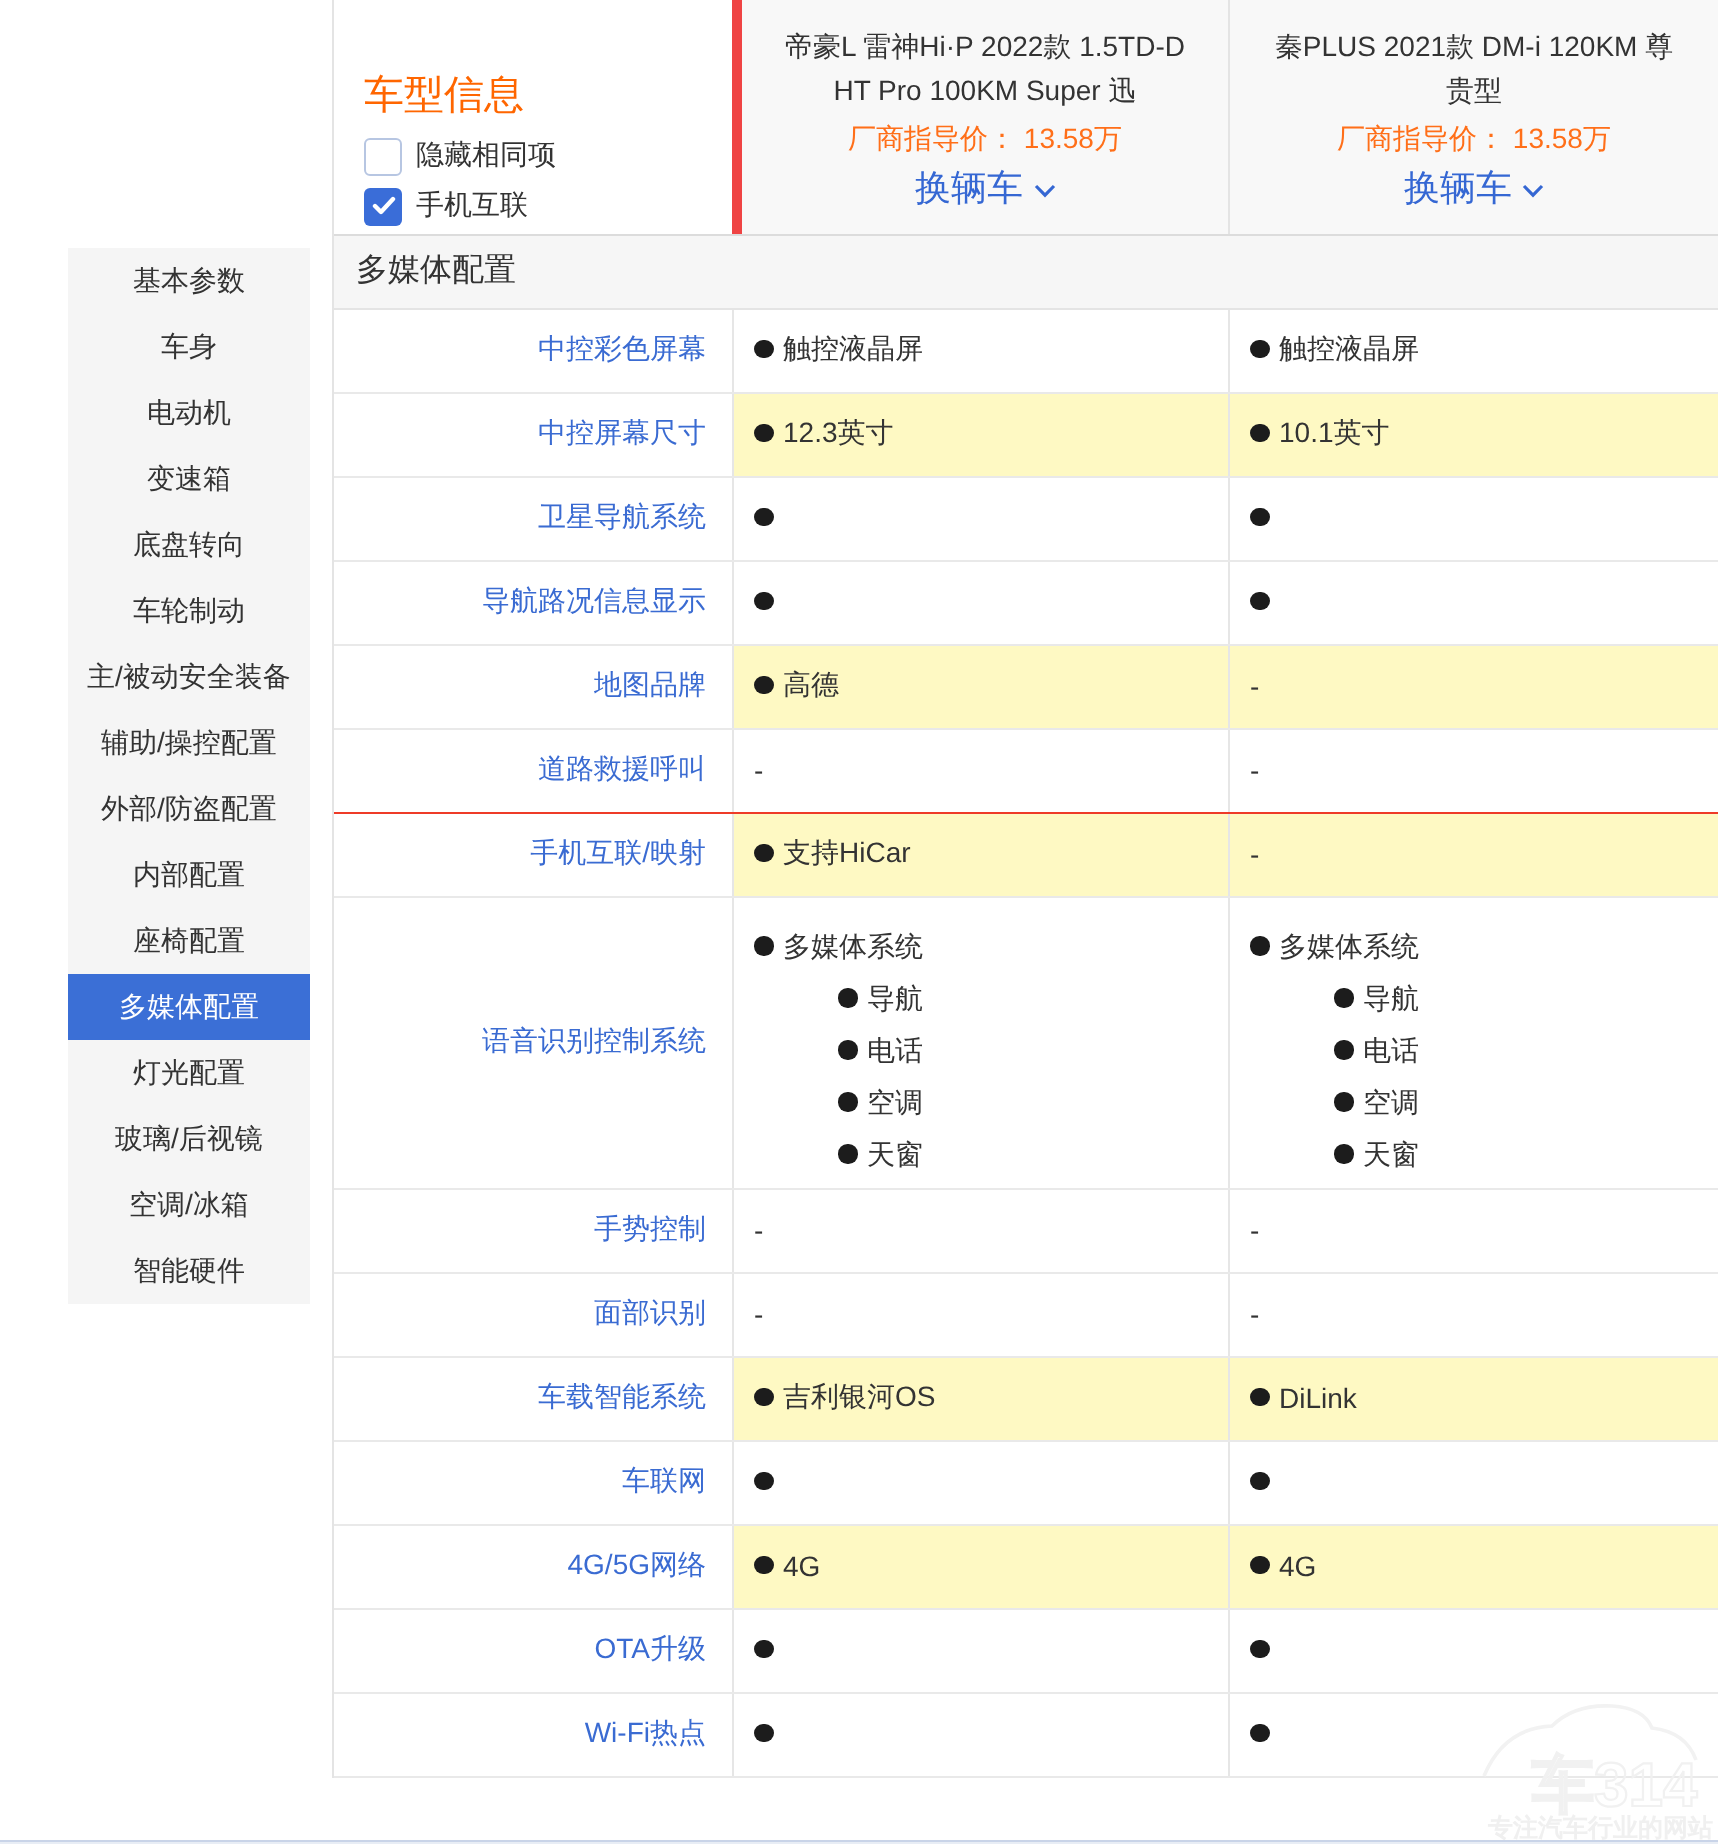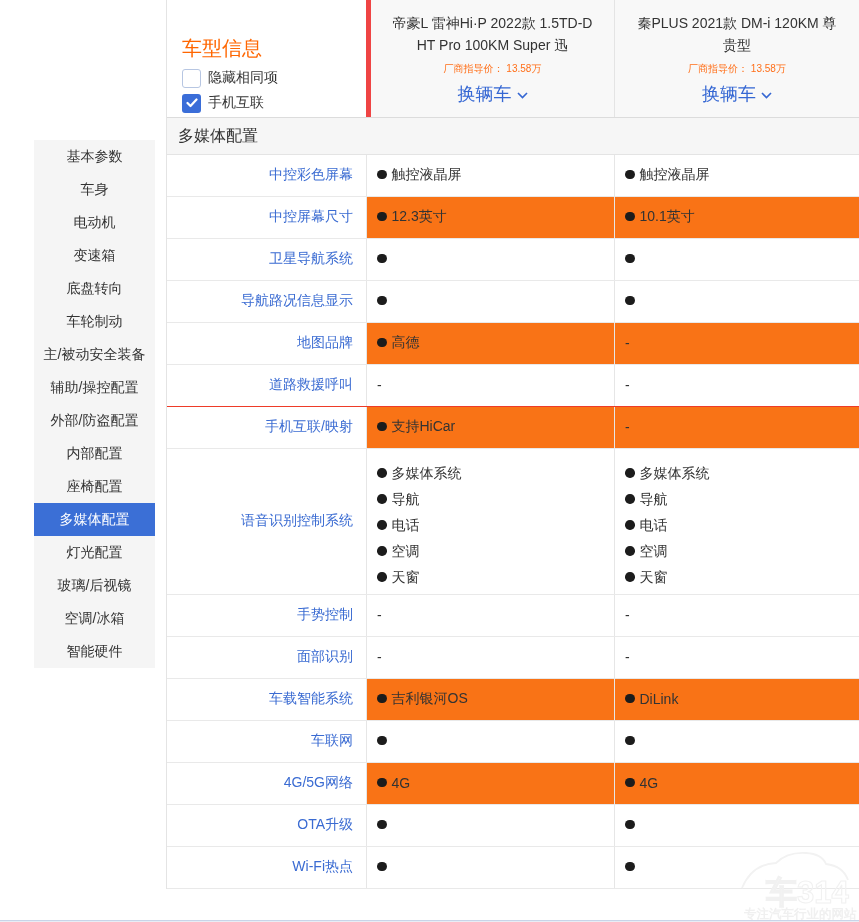--- a/index.html
+++ b/index.html
@@ -1,48 +1,48 @@
 <!DOCTYPE html>
 <html><head>
 <meta charset="utf-8">
 <style>
 * { margin:0; padding:0; box-sizing:border-box; }
 html,body { width:859px; height:922px; background:#fff; font-family:"Liberation Sans",sans-serif; overflow:hidden; }
 body { position:relative; }
 
-.sidebar { position:absolute; left:34px; top:140px; width:121px; background:#f5f5f5; padding:0; }
+.sidebar { position:absolute; left:34px; top:124px; width:121px; background:#f5f5f5; padding:0; }
 .sidebar .it { height:33px; line-height:33px; text-align:center; font-size:14px; color:#333; }
 .sidebar .active { background:#3b6fd6; color:#fff; }
 
 .content { position:absolute; left:166px; top:0; width:693px; border-left:1px solid #e4e4e4; }
 .hdr { display:flex; height:118px; border-bottom:1px solid #dcdcdc; }
 .hc1 { width:199px; padding:0 0 0 15px; background:#fff; }
 .hc2 { width:248px; background:#f8f8f8; border-left:5px solid #ef4444; text-align:center; }
 .hc3 { width:245px; background:#f8f8f8; border-left:1px solid #e4e4e4; text-align:center; }
 .title { font-size:20px; font-weight:normal; color:#ff6600; margin-top:36px; line-height:24px; }
 .cbrow { display:flex; align-items:center; margin-top:8px; height:18px; }
 .cbrow .txt { font-size:14px; color:#333; margin-left:7px; }
 .cb { width:19px; height:19px; border:1px solid #b7c6e2; border-radius:3px; background:#fff; }
 .cbon { width:19px; height:19px; border-radius:3px; background:#3a6dd8; display:flex; align-items:center; justify-content:center; }
 .carname { margin-top:12px; font-size:14px; color:#333; line-height:22px; padding:0 18px; }
-.price { margin-top:2px; font-size:10px; color:#ff6f19; line-height:22px; }
+.price { margin-top:2px; font-size:14px; color:#ff6f19; line-height:22px; }
 .swap { margin-top:3px; font-size:18px; color:#3567d3; line-height:22px; }
 
 .sect { height:37px; line-height:36px; background:#f6f6f6; font-size:16px; color:#333; padding-left:11px; border-bottom:1px solid #e4e4e4; }
 
 .row { display:flex; border-bottom:1px solid #e9e9e9; height:42px; }
 .row.tall { height:146px; }
 .row.redb { border-bottom:1px solid #ee3b28; }
 .lbl { width:199px; text-align:right; padding:0 13px 2px 0; font-size:14px; color:#3a6bd2; display:flex; align-items:center; justify-content:flex-end; }
 .v1 { width:248px; border-left:1px solid #e6e6e6; padding:0 0 2px 10px; font-size:14px; color:#333; display:flex; align-items:center; }
 .v2 { width:245px; border-left:1px solid #e6e6e6; padding:0 0 2px 10px; font-size:14px; color:#333; display:flex; align-items:center; }
-.hl .v1, .hl .v2 { background:#f97316; }
+.hl .v1, .hl .v2 { background:#fef9c3; }
 .b { width:9.5px; height:9.5px; border-radius:50%; background:#1c1c1c; display:inline-block; margin-right:5px; flex:none; }
 .multi { display:block; padding-top:9px; }
-.multi div { display:flex; align-items:center; }
+.multi div { display:flex; align-items:center;justify-content:flex-end; }
 .multi div { line-height:26px; }
 
 .bstrip { position:absolute; left:0; bottom:0; width:859px; height:2px; background:#e8edf5; border-top:1px solid #c9d4e8; }
 .wm { position:absolute; right:0; bottom:0; }
 </style>
 </head>
 <body>
 <div class="sidebar">
   <div class="it">基本参数</div>
   <div class="it">车身</div>

